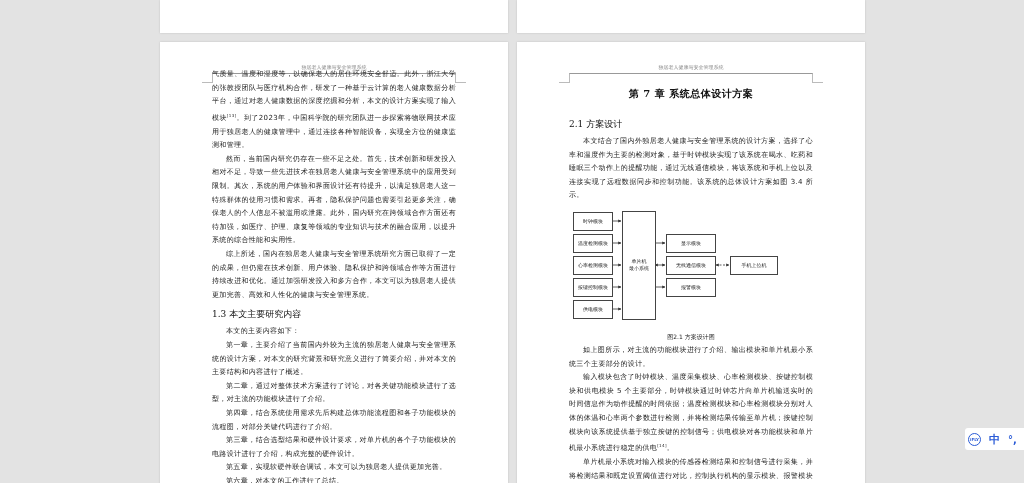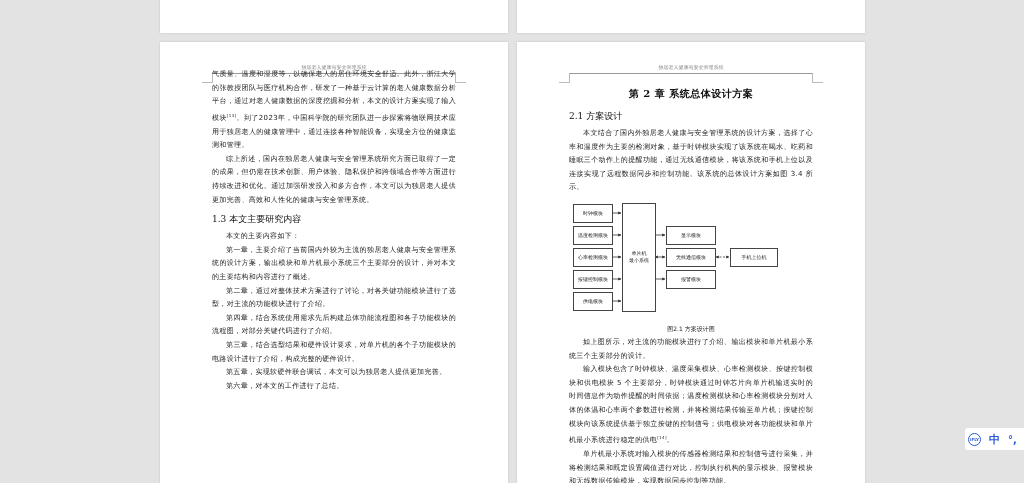--- a/index.html
+++ b/index.html
@@ -79,41 +79,42 @@
 <div class="page" id="p-tr"></div>
 
 <div class="page" id="p-l">
   <div class="hdr">独居老人健康与安全管理系统</div>
   <div class="hdr-rule"></div>
   <div class="crop-l"></div>
   <div class="crop-r"></div>
 
   <div class="body" style="top:26px;">
     <p class="para noind"><span>气质量、温度和湿度等，以确保老人的居住环境安全舒适。此外，浙江大学的张教授团队与医疗机构合作，研发了一种基于云计算的老人健康数据分析平台，通过对老人健康数据的深度挖掘和分析，本文的设计方案实现了输入模块</span><span class="sup">[13]</span><span>。到了2023年，中国科学院的研究团队进一步探索将物联网技术应用于独居老人的健康管理中，通过连接各种智能设备，实现全方位的健康监测和管理。</span></p>
+    <p class="para">然而，当前国内研究仍存在一些不足之处。首先，技术创新和研发投入相对不足，导致一些先进技术在独居老人健康与安全管理系统中的应用受到限制。其次，系统的用户体验和界面设计还有待提升，以满足独居老人这一特殊群体的使用习惯和需求。再者，隐私保护问题也需要引起更多关注，确保老人的个人信息不被滥用或泄露。此外，国内研究在跨领域合作方面还有待加强，如医疗、护理、康复等领域的专业知识与技术的融合应用，以提升系统的综合性能和实用性。</p>
     <p class="para">综上所述，国内在独居老人健康与安全管理系统研究方面已取得了一定的成果，但仍需在技术创新、用户体验、隐私保护和跨领域合作等方面进行持续改进和优化。通过加强研发投入和多方合作，本文可以为独居老人提供更加完善、高效和人性化的健康与安全管理系统。</p>
     <div class="h2">1.3 本文主要研究内容</div>
     <p class="para">本文的主要内容如下：</p>
-    <p class="para">第一章，主要介绍了当前国内外较为主流的独居老人健康与安全管理系统的设计方案，输出模块和单片机最小系统三个主要部分的设计，并对本文的主要结构和内容进行了概述。</p>
+    <p class="para">第一章，主要介绍了当前国内外较为主流的独居老人健康与安全管理系统的设计方案，对本文的研究背景和研究意义进行了简要介绍，并对本文的主要结构和内容进行了概述。</p>
     <p class="para">第二章，通过对整体技术方案进行了讨论，对各关键功能模块进行了选型，对主流的功能模块进行了介绍。</p>
     <p class="para">第四章，结合系统使用需求先后构建总体功能流程图和各子功能模块的流程图，对部分关键代码进行了介绍。</p>
     <p class="para">第三章，结合选型结果和硬件设计要求，对单片机的各个子功能模块的电路设计进行了介绍，构成完整的硬件设计。</p>
     <p class="para">第五章，实现软硬件联合调试，本文可以为独居老人提供更加完善。</p>
     <p class="para">第六章，对本文的工作进行了总结。</p>
   </div>
 </div>
 
 <div class="page" id="p-r">
   <div class="hdr">独居老人健康与安全管理系统</div>
   <div class="hdr-rule"></div>
   <div class="crop-l"></div>
   <div class="crop-r"></div>
 
   <div class="body" style="top:42px;">
-    <div class="chap">第 2 章  系统总体设计方案</div>
-    <div class="h2" style="margin-top:4px;">2.1 方案设计</div>
+    <div class="chap">第 7 章  系统总体设计方案</div>
+    <div class="h2" style="margin-top:12px;">2.1 方案设计</div>
     <p class="para">本文结合了国内外独居老人健康与安全管理系统的设计方案，选择了心率和温度作为主要的检测对象，基于时钟模块实现了该系统在喝水、吃药和睡眠三个动作上的提醒功能，通过无线通信模块，将该系统和手机上位以及连接实现了远程数据同步和控制功能。该系统的总体设计方案如图 3.4 所示。</p>
 
     <div class="diagram">
       <svg width="244" height="122">
         <defs>
           <marker id="ar" markerWidth="4" markerHeight="4" refX="3.5" refY="2" orient="auto">
             <path d="M0,0 L4,2 L0,4 z" fill="#333"></path>
           </marker>
           <marker id="al" markerWidth="4" markerHeight="4" refX="0.5" refY="2" orient="auto">
             <path d="M4,0 L0,2 L4,4 z" fill="#333"></path>

